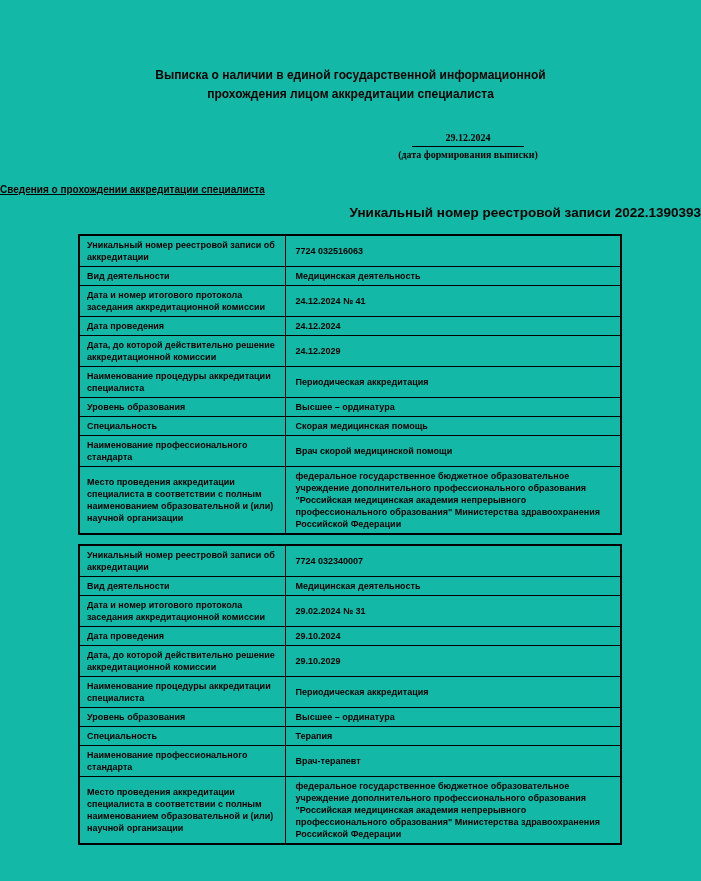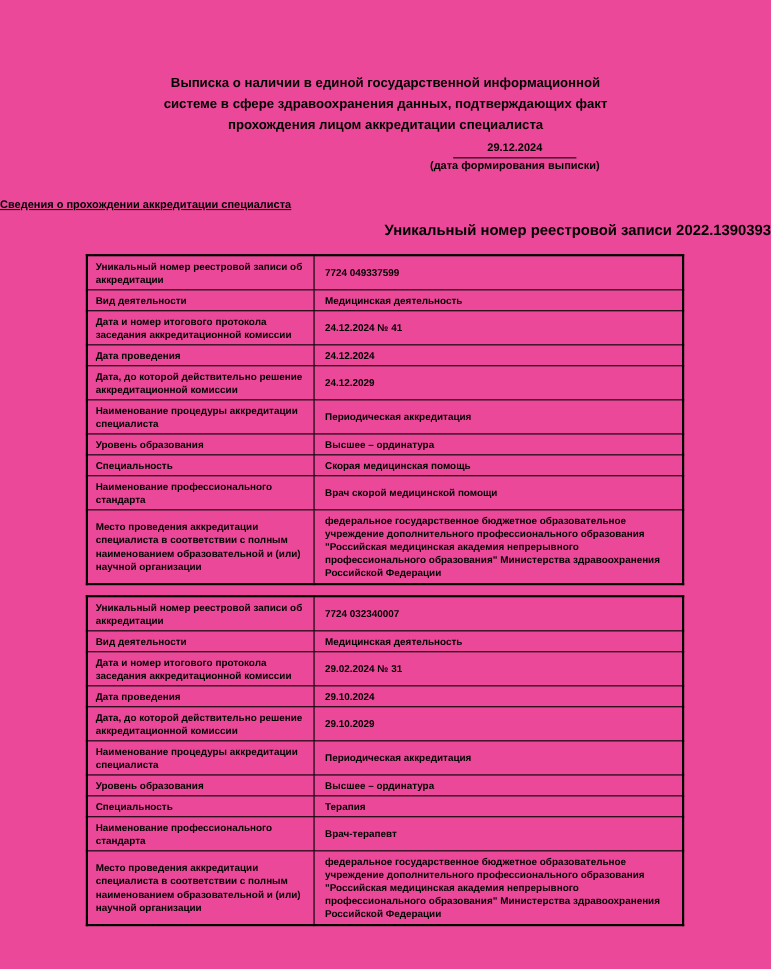--- a/index.html
+++ b/index.html
@@ -6,43 +6,44 @@
   html, body { background: #ffffff; }
   body {
     font-family: "Liberation Sans", "DejaVu Sans", sans-serif;
     color: #000000;
     -webkit-font-smoothing: antialiased;
   }
   .page {
     position: relative;
     width: 701px;
     height: 881px;
-    background: #ec4899;
+    background: #14b8a6;
     overflow: hidden;
     padding-top: 66px;
     font-weight: bold;
   }
 
   
   .doc-title {
     width: 430px;
     margin: 0 auto;
     text-align: center;
     font-size: 12px;
     line-height: 19px;
     font-weight: bold;
   }
 
   
   .date-block {
     width: 200px;
-    margin: 6px 0 0 368px;
+    margin: 28px 0 0 368px;
     text-align: center;
     font-size: 10px;
     line-height: 12px;
+    font-family: Liberation Serif, serif;
   }
   .date-value {
     display: block;
     width: 112px;
     margin: 0 auto;
     padding-bottom: 2px;
     border-bottom: 1.5px solid #000000;
   }
   .date-caption {
     display: block;
@@ -92,39 +93,38 @@
   .acc-table td.lbl { width: 206px; }
   .acc-table td.val { width: 336px; padding-left: 10px; }
 </style>
 </head>
 <body>
 
 <div class="page">
 
   <div class="doc-title">
     <div>Выписка о наличии в единой государственной информационной</div>
-    <div>системе в сфере здравоохранения данных, подтверждающих факт</div>
     <div>прохождения лицом аккредитации специалиста</div>
   </div>
 
   <div class="date-block">
     <span class="date-value">29.12.2024</span>
     <span class="date-caption">(дата формирования выписки)</span>
   </div>
 
 
   <div class="section-heading">Сведения о прохождении аккредитации специалиста</div>
 
   <div class="registry-heading">Уникальный номер реестровой записи 2022.1390393</div>
 
   <table class="acc-table first">
     <tbody>
       <tr>
         <td class="lbl">Уникальный номер реестровой записи об аккредитации</td>
-        <td class="val">7724 049337599</td>
+        <td class="val">7724 032516063</td>
       </tr>
       <tr>
         <td class="lbl">Вид деятельности</td>
         <td class="val">Медицинская деятельность</td>
       </tr>
       <tr>
         <td class="lbl">Дата и номер итогового протокола заседания аккредитационной комиссии</td>
         <td class="val">24.12.2024 № 41</td>
       </tr>
       <tr>

